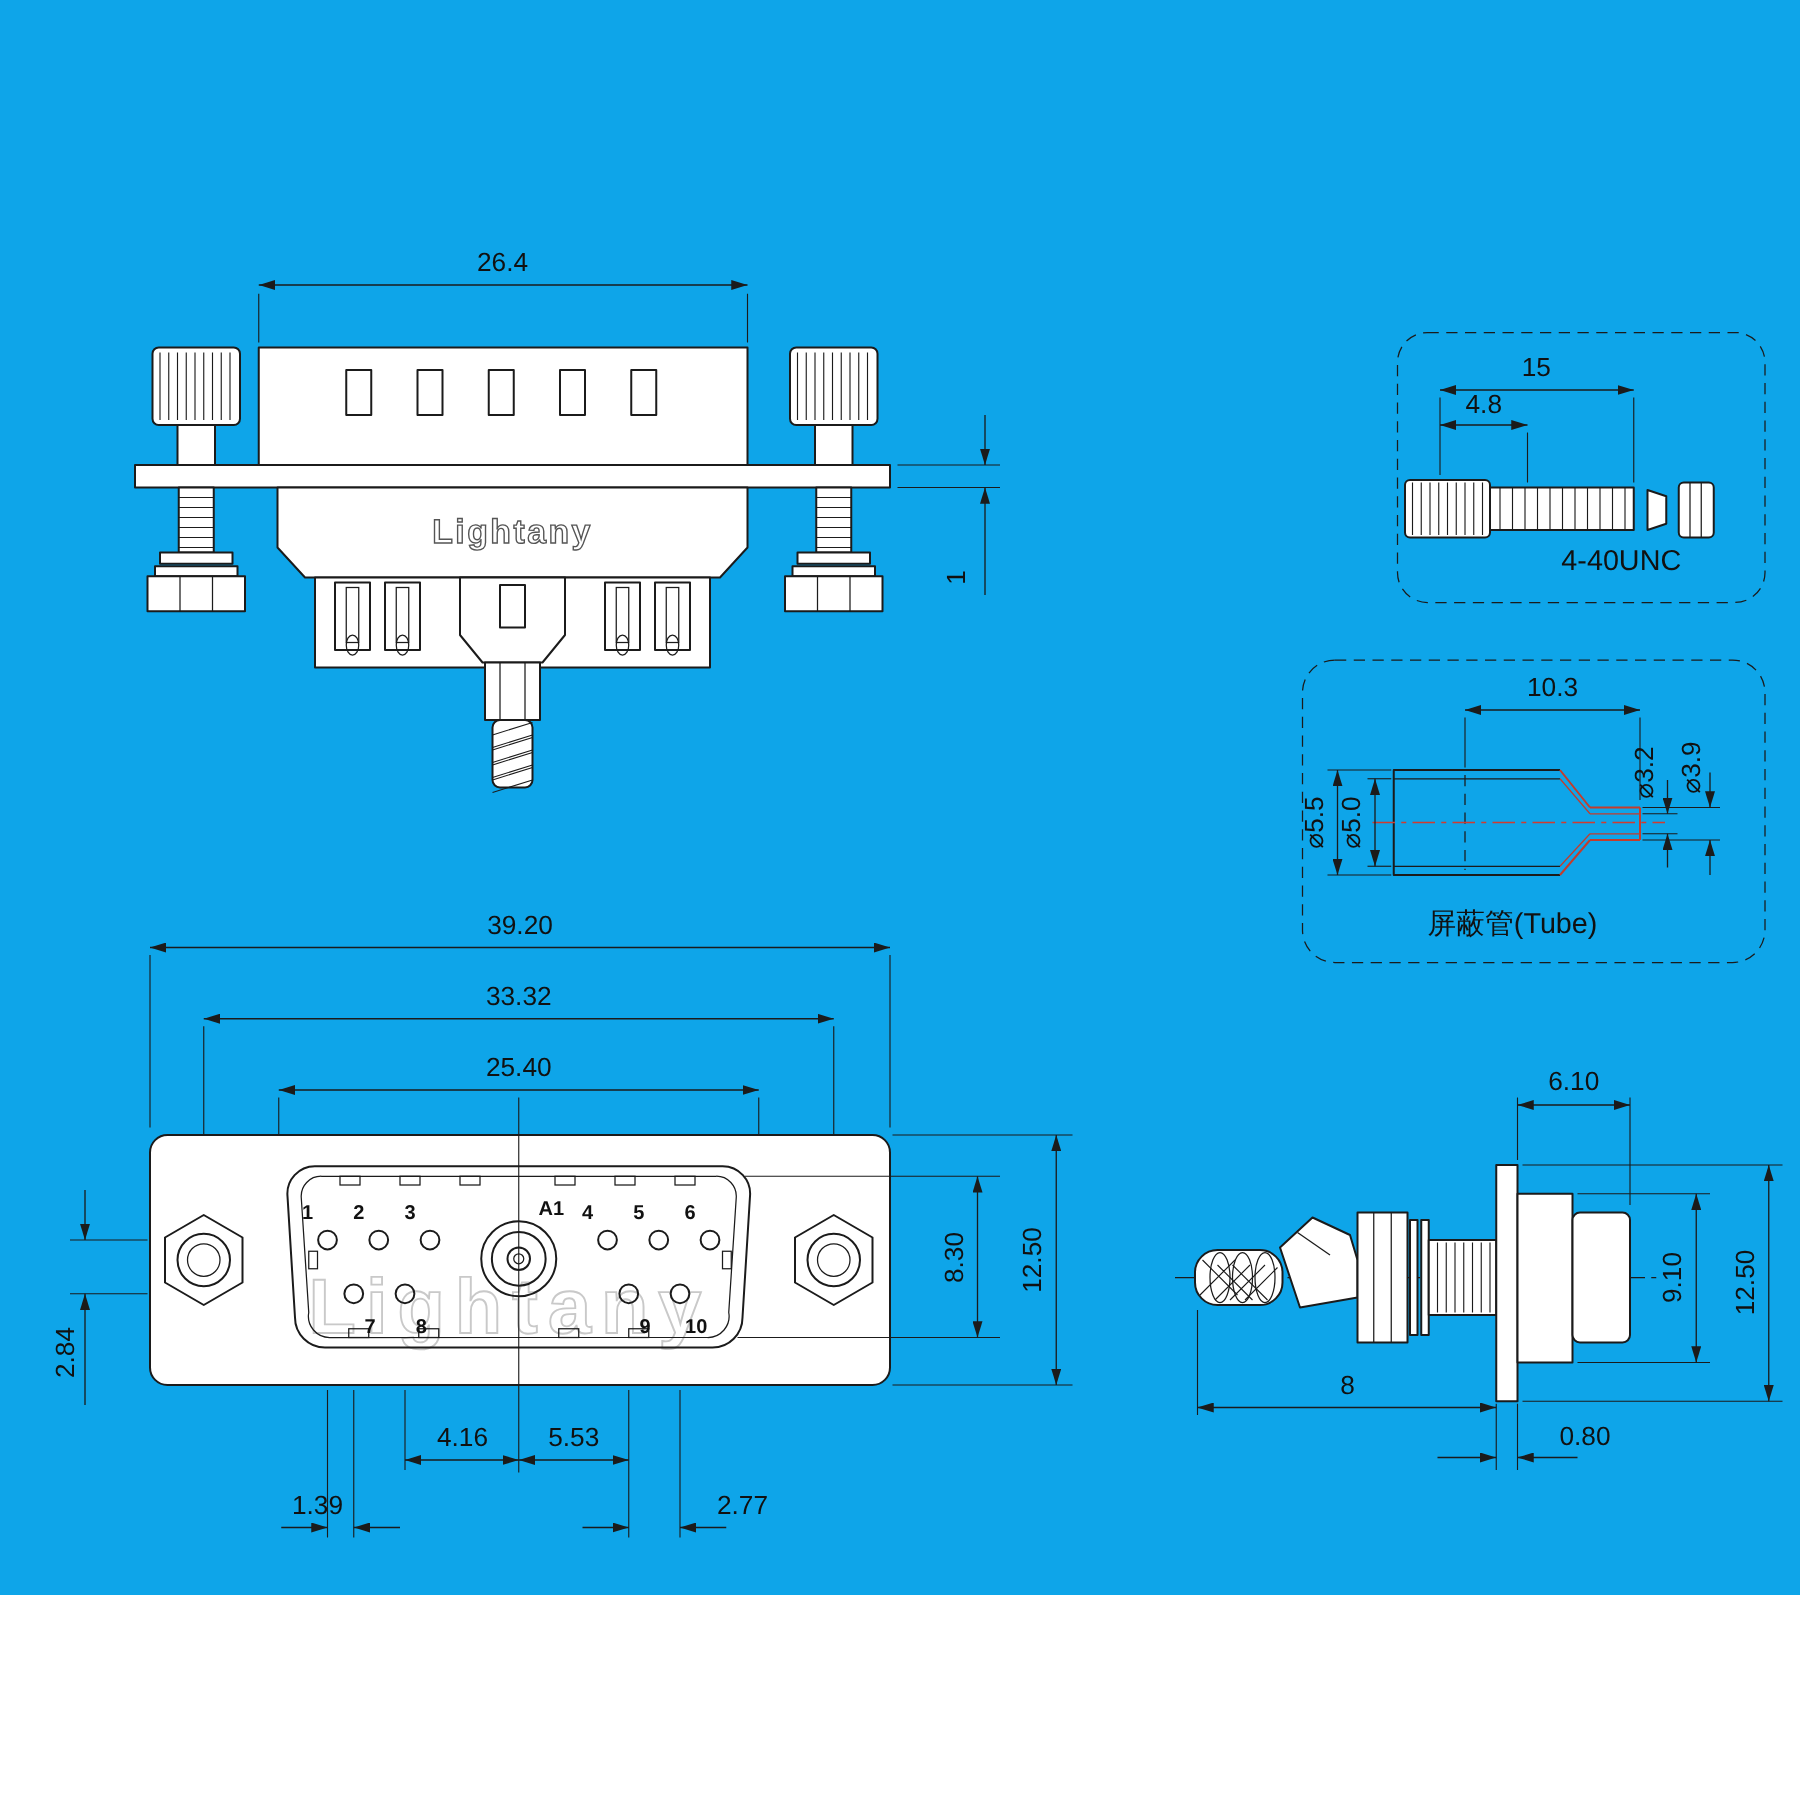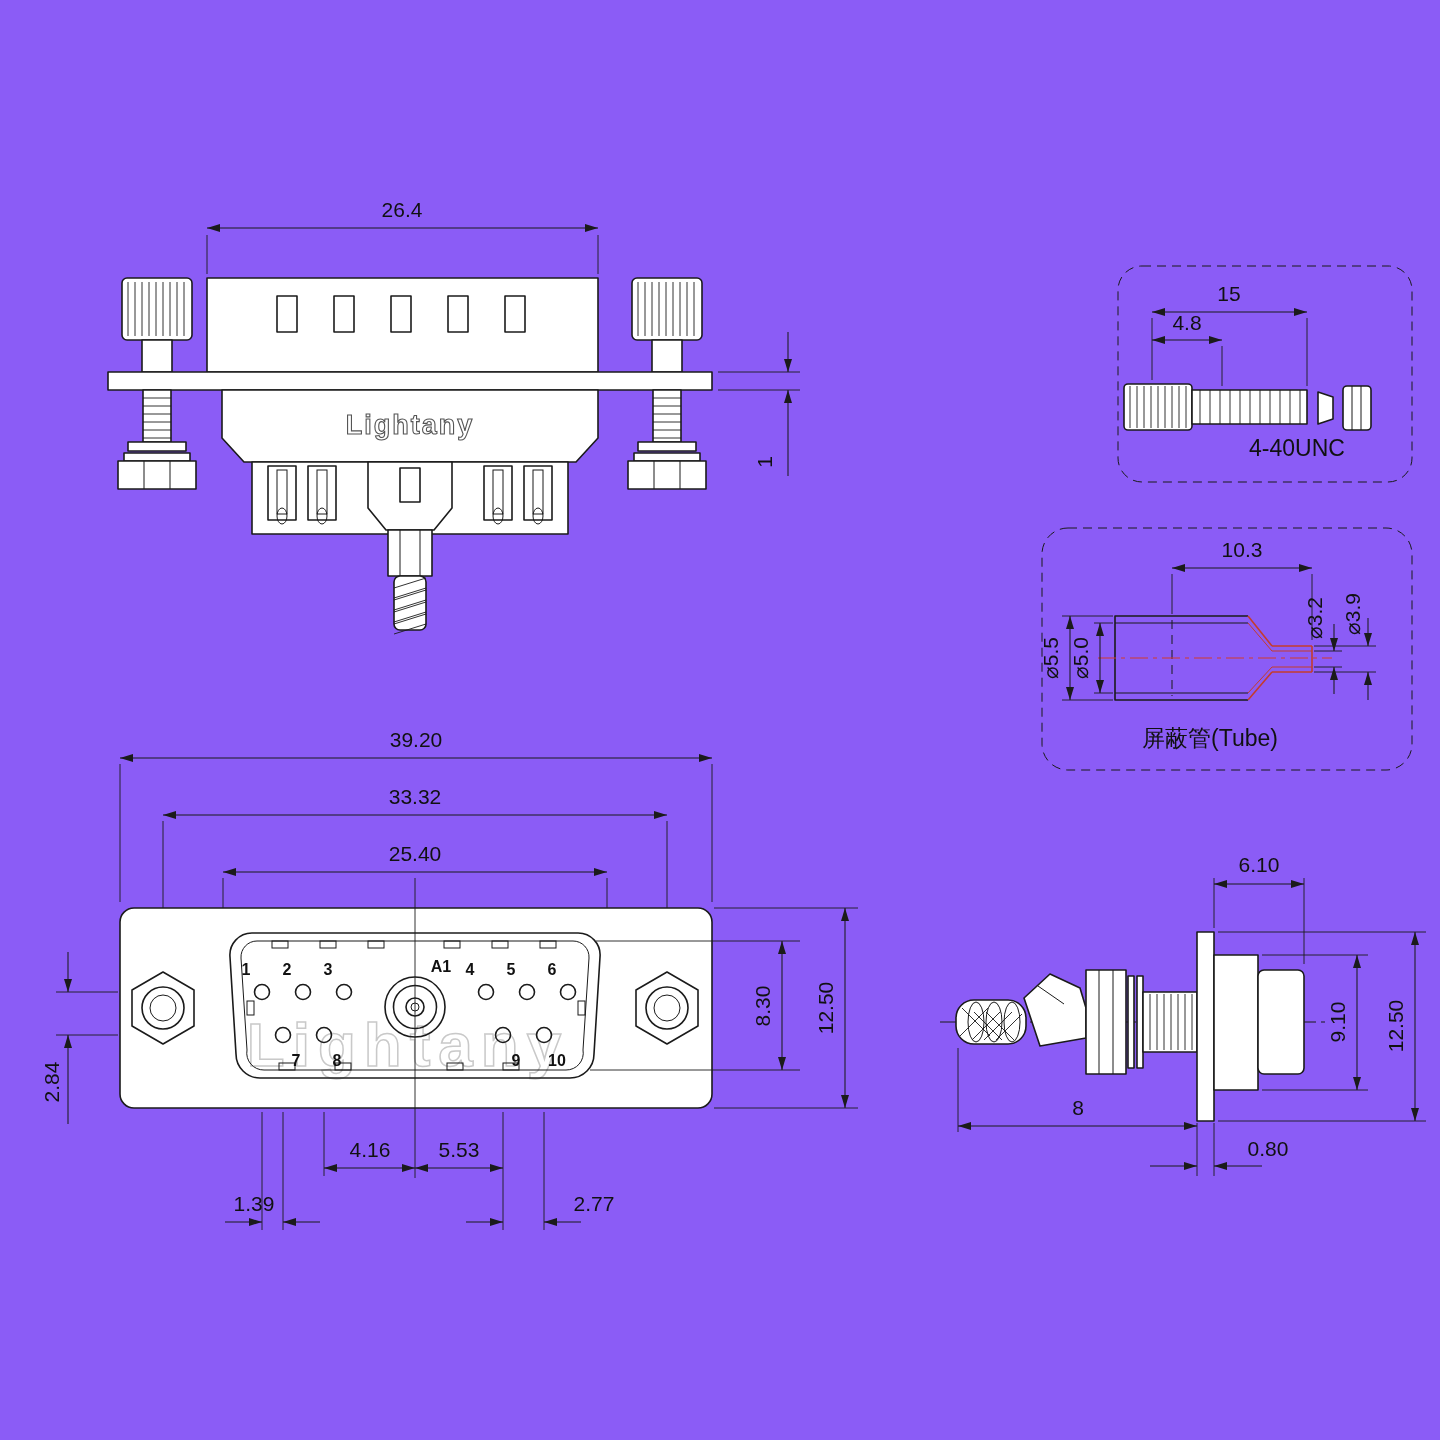--- a/index.html
+++ b/index.html
@@ -1,16 +1,16 @@
 <!DOCTYPE html>
 <html><head>
 <meta charset="utf-8">
 <style>
   html,body{margin:0;padding:0;background:#fff;}
-  .canvas{width:1440px;height:1440px;background:#8b5cf6;position:relative;overflow:hidden;}
+  .canvas{width:1440px;height:1276px;background:#0ea5e9;position:relative;overflow:hidden;}
   svg text{font-family:"Liberation Sans","DejaVu Sans",sans-serif;}
   .ol{fill:none;stroke:#1b1b1b;stroke-width:1.6;stroke-linejoin:round;}
   .olw{fill:#fff;stroke:#1b1b1b;stroke-width:1.6;stroke-linejoin:round;}
   .thin{fill:none;stroke:#1b1b1b;stroke-width:1;}
   .hatch{fill:none;stroke:#1b1b1b;stroke-width:0.9;}
   .diml{fill:none;stroke:#1b1b1b;stroke-width:1.05;}
   .extl{fill:none;stroke:#1b1b1b;stroke-width:0.9;}
   .dimt{font-size:21px;fill:#111;text-anchor:middle;}
   .pint{font-size:16px;font-weight:bold;fill:#111;text-anchor:middle;}
   .dash{stroke-dasharray:9 6;}

